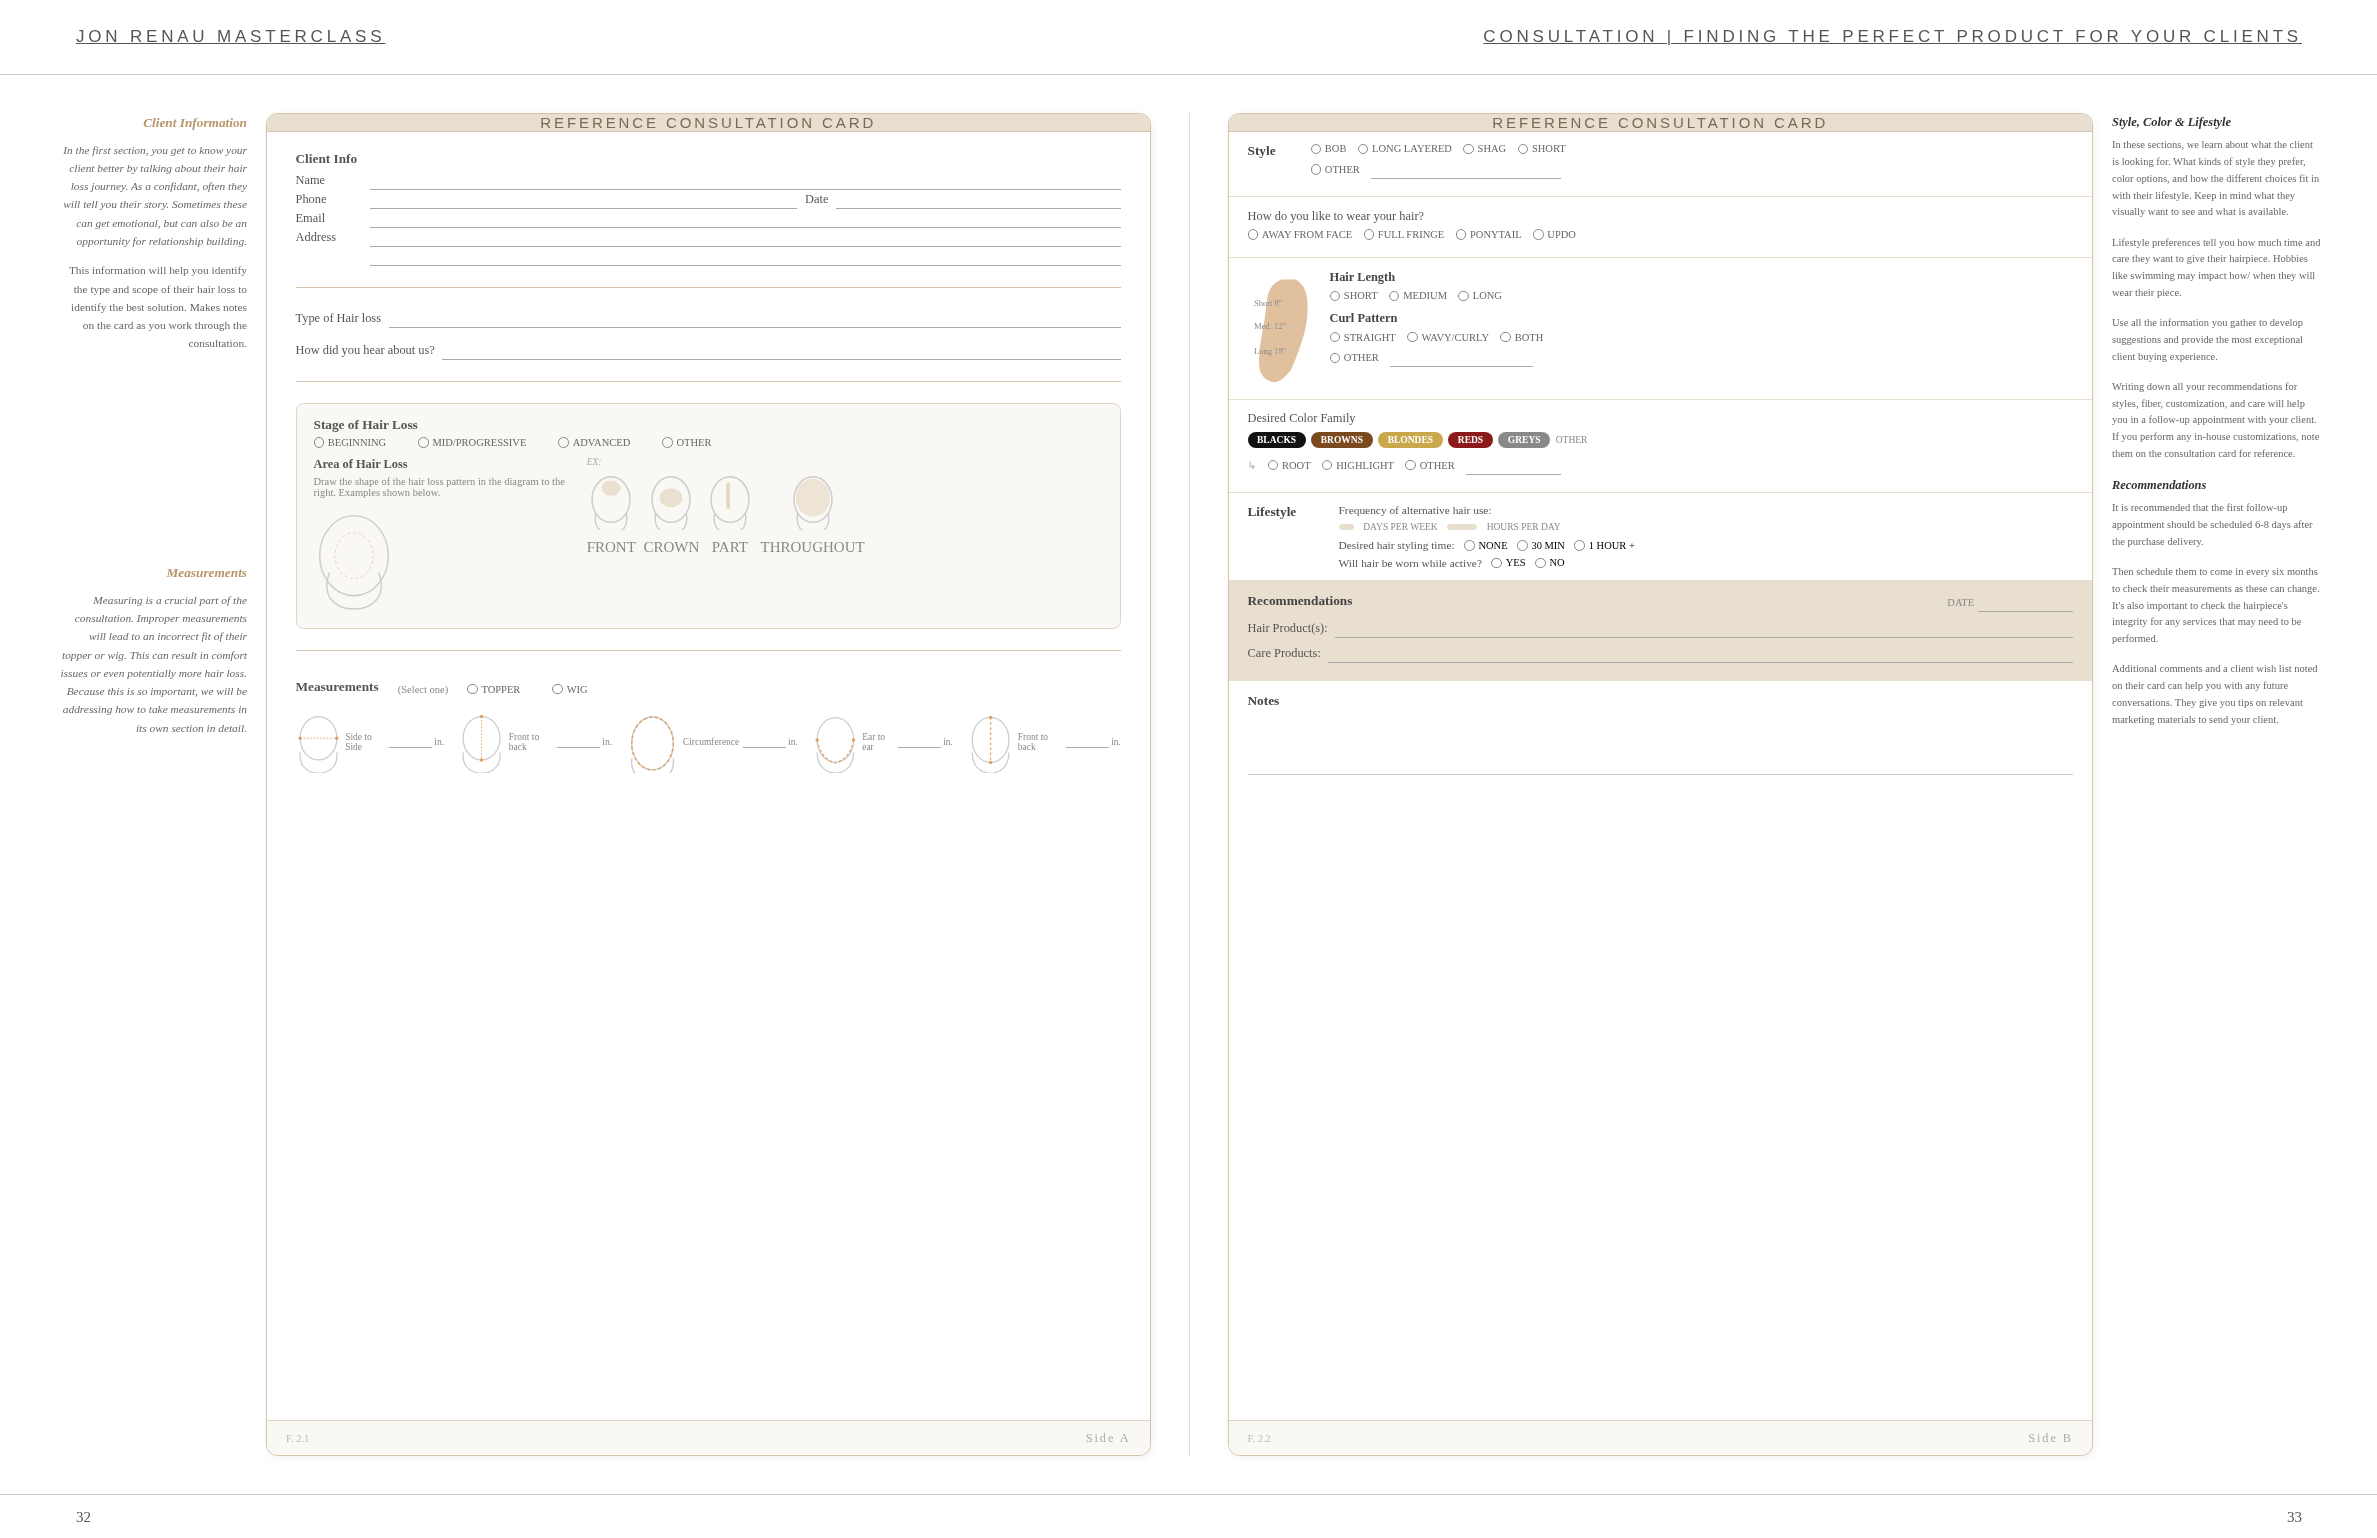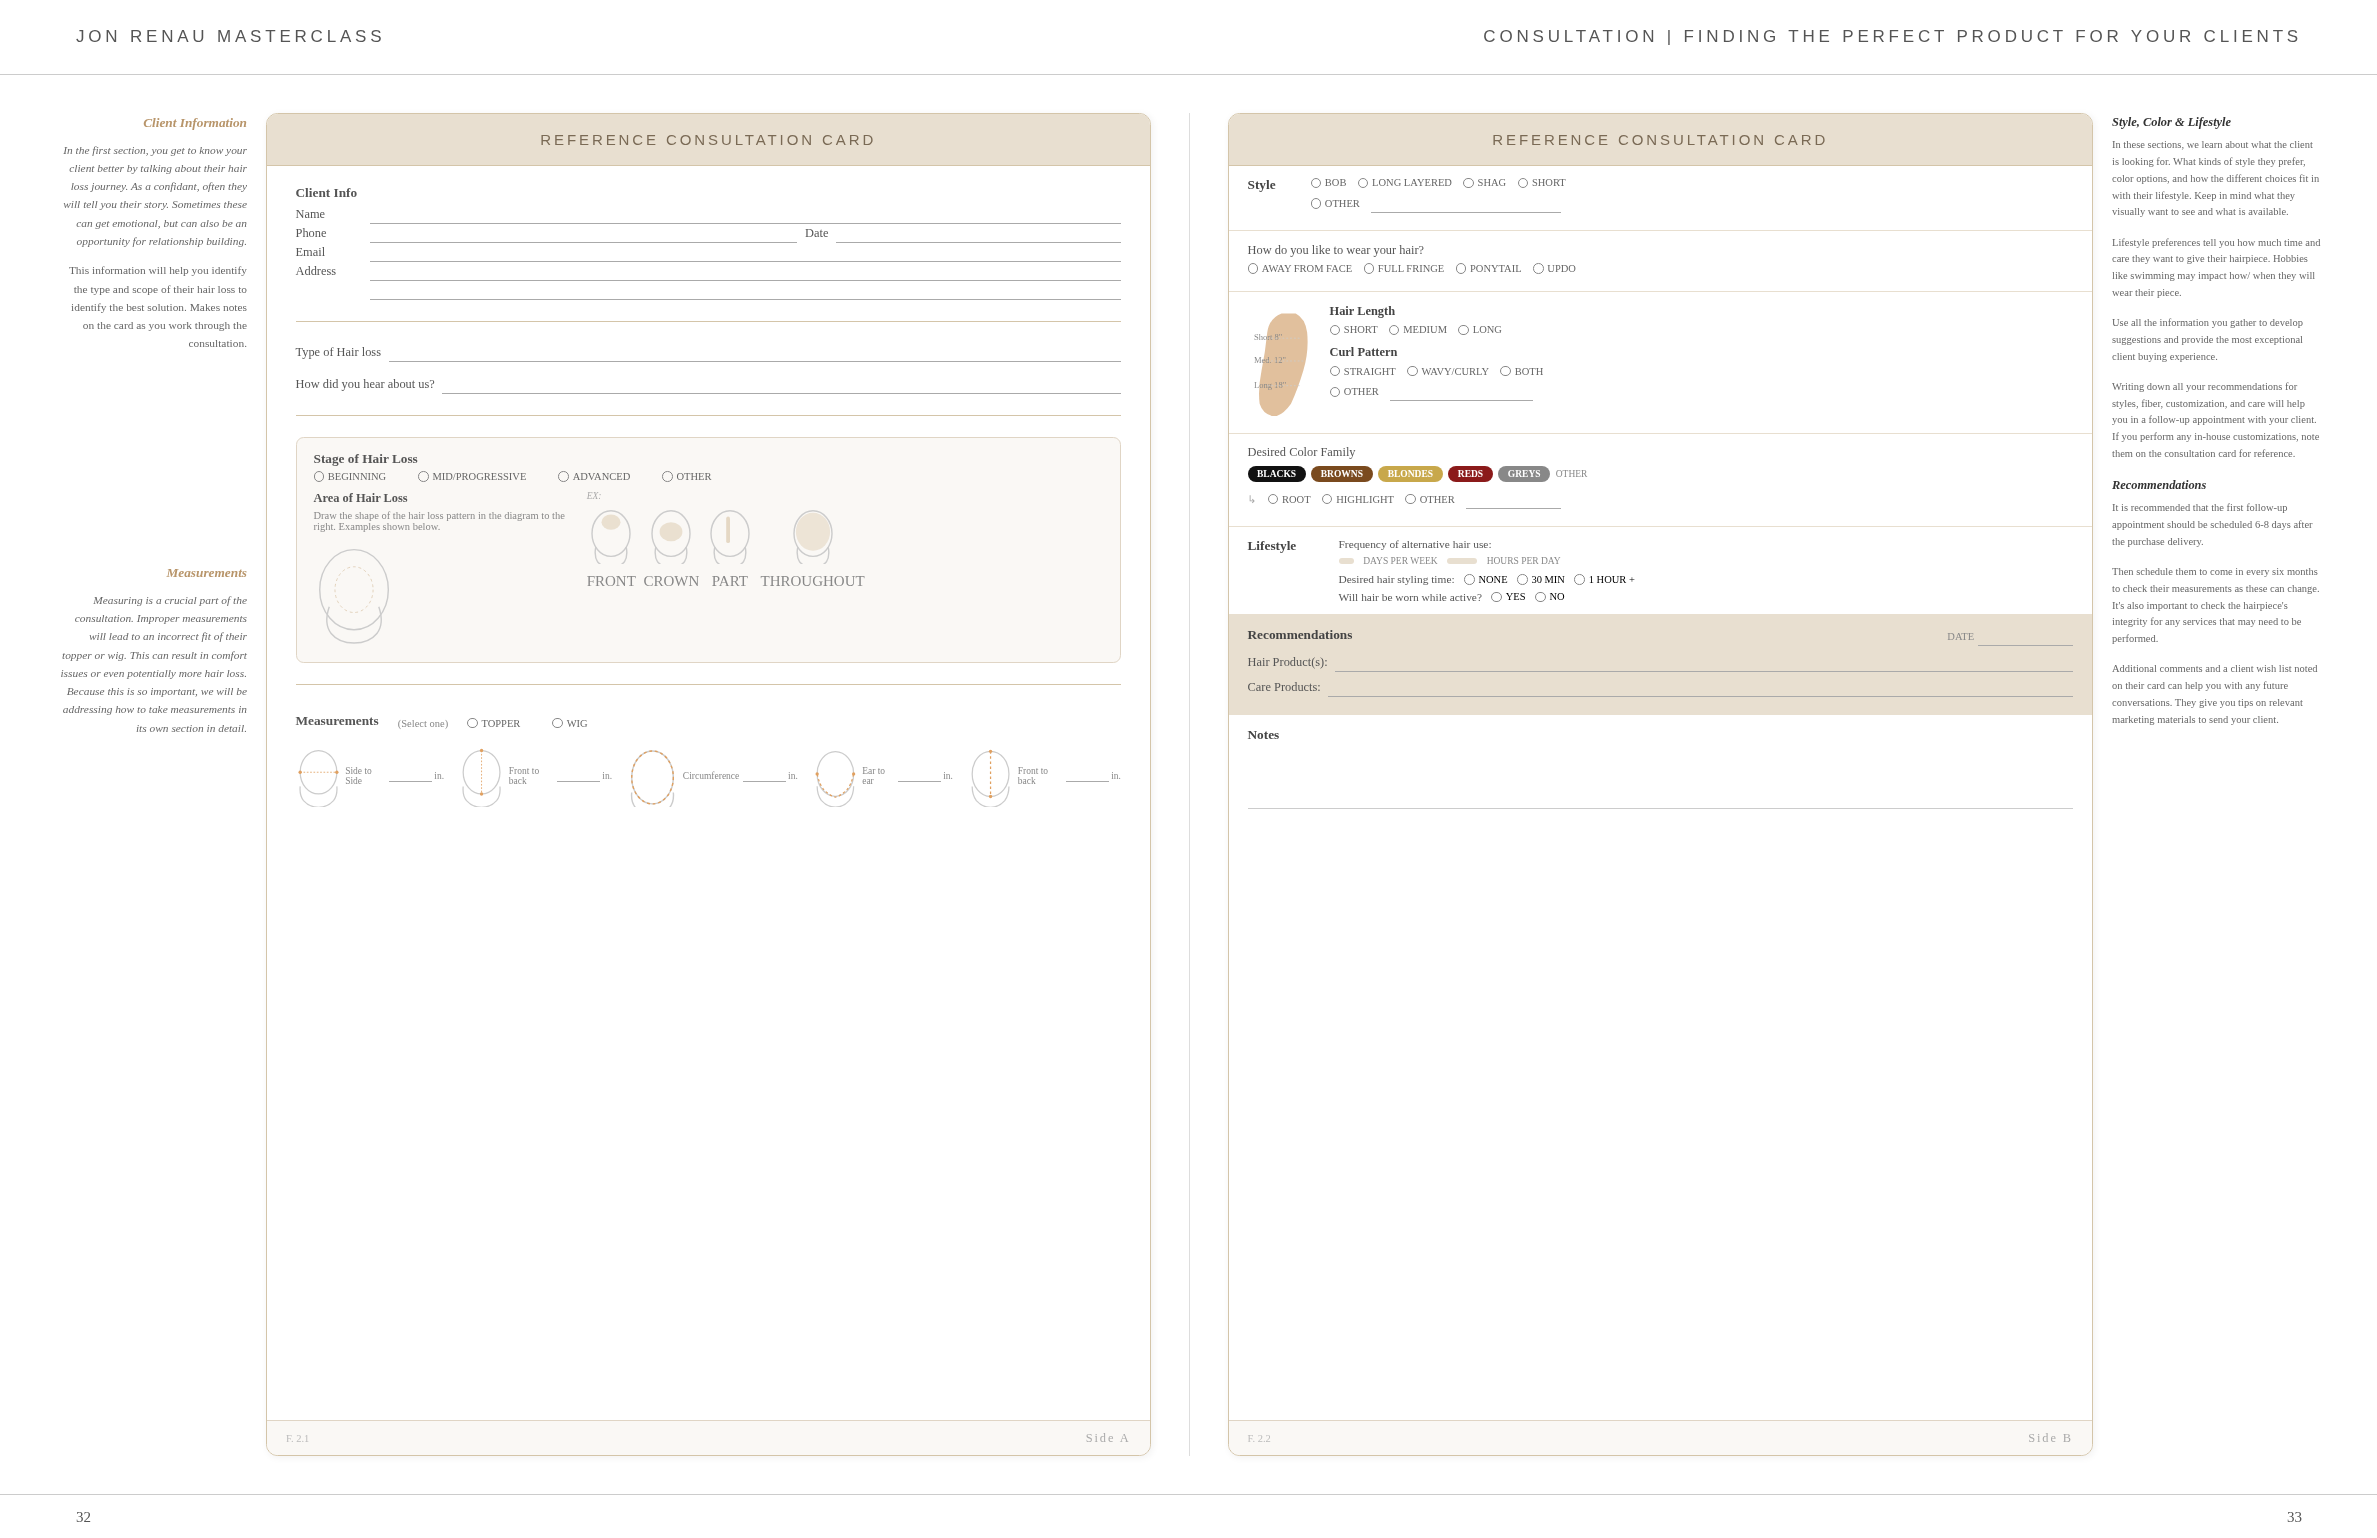--- a/index.html
+++ b/index.html
@@ -24,20 +24,21 @@
       align-items: center;
       padding: 27px 76px;
       border-bottom: 1px solid #ccc;
     }
     .header-left, .header-right {
       font-size: 17px;
       letter-spacing: 3.8px;
       color: #555;
       font-family: 'Arial', sans-serif;
       font-weight: 300;
+      text-decoration: underline;
     }
     .main-content {
       display: flex;
       flex: 1;
       padding: 38px 57px;
       gap: 28.5px;
     }
     
     .left-page {
       display: flex;
@@ -75,21 +76,20 @@
       border: 1px solid #d4c5a9;
       border-radius: 11.4px;
       flex: 1;
       display: flex;
       flex-direction: column;
       overflow: hidden;
       box-shadow: 1.9px 1.9px 7.6px rgba(0,0,0,0.05);
     }
     .card-header {
       background: #e8dfd0;
-      padding: 17px;
       text-align: center;
       letter-spacing: 2.9px;
       font-size: 15px;
       color: #7a6a55;
       font-family: 'Arial', sans-serif;
       font-weight: 400;
       border-bottom: 1px solid #d4c5a9;
     }
     .card-body {
       padding: 19px 28.5px;

